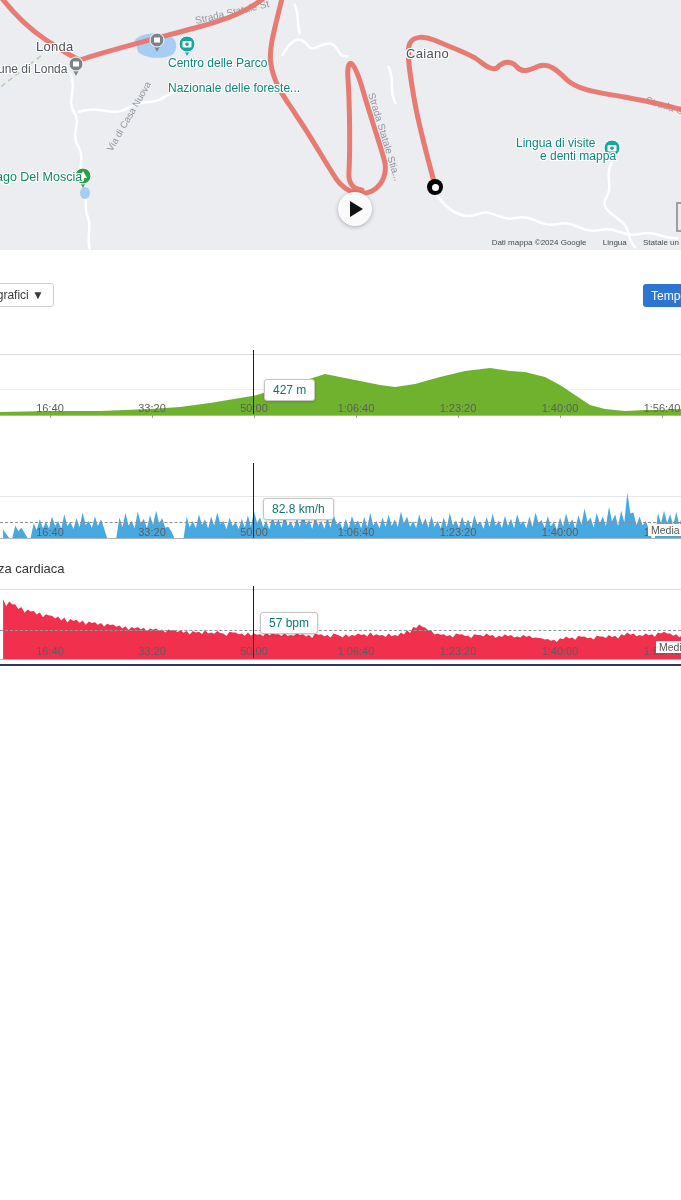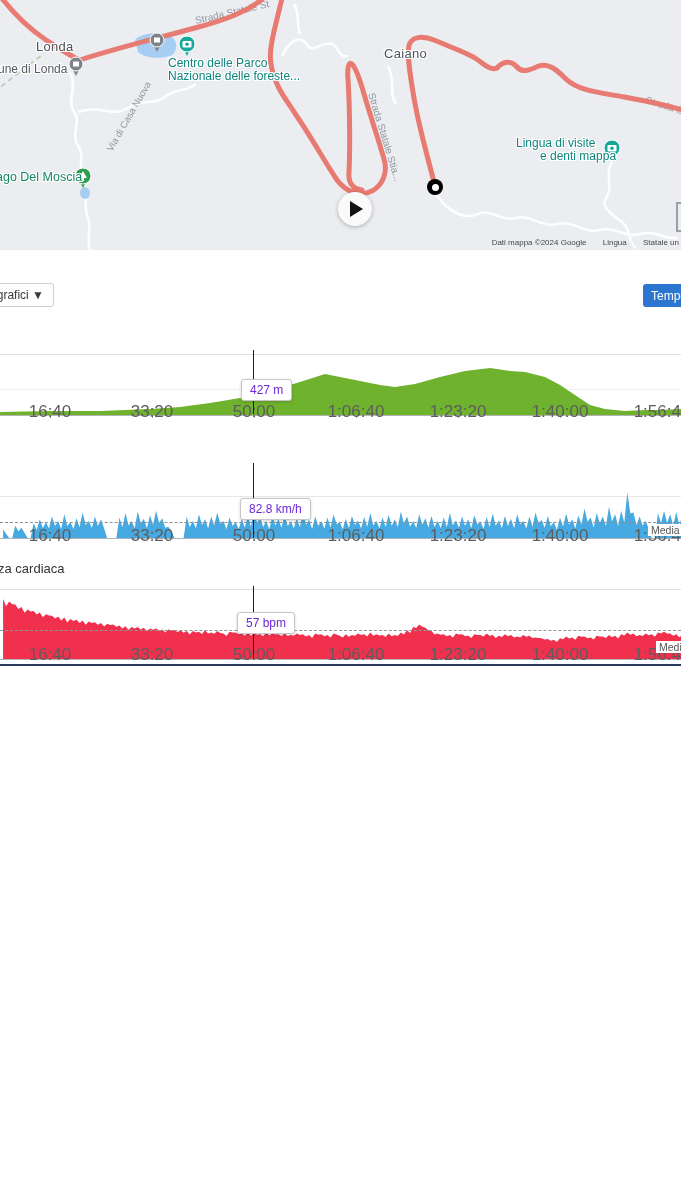--- a/index.html
+++ b/index.html
@@ -35,26 +35,26 @@
   
   .chart{position:absolute;left:0;width:681px;}
   .chart svg{position:absolute;left:0;top:0;}
   #elev-chart{top:354px;height:60px;border-top:1px solid #dedede;}
   #speed-chart{top:463px;height:75px;}
   #hr-chart{top:589px;height:69px;border-top:1px solid #dedede;}
   .grid{position:absolute;left:0;right:0;height:1px;}
   .baseline{position:absolute;left:0;right:0;height:1px;background:#b3b3b3;}
   .dashline{position:absolute;left:0;right:0;border-top:1px dashed #8b9a94;height:0;z-index:4;}
   .tick-row{position:absolute;left:0;right:0;height:13px;z-index:5;}
-  .tick{position:absolute;top:0;transform:translateX(-50%);font-size:17px;color:#5d5d5d;white-space:nowrap;}
+  .tick{position:absolute;top:0;transform:translateX(-50%);font-size:11px;color:#5d5d5d;white-space:nowrap;}
   .tickmark{position:absolute;width:1px;height:3px;background:#9b9b9b;top:60px;}
   .crosshair{position:absolute;width:1px;background:#1c1c1c;left:253px;z-index:7;}
   .tooltip{position:absolute;background:#fff;border:1px solid #c6c6c6;border-radius:3px;
-    box-shadow:0 1px 3px rgba(0,0,0,.18);font-size:12px;color:#6d28d9;padding:3px 8px;
-    white-space:nowrap;z-index:8;}
+    box-shadow:0 1px 3px rgba(0,0,0,.18);font-size:12px;color:#0f766e;padding:3px 8px;
+    white-space:nowrap;z-index:8;margin-left:23px;}
   .media-label{position:absolute;background:#fff;font-size:10.5px;color:#555;padding:0 3px;z-index:6;white-space:nowrap;}
   .hr-title{position:absolute;left:-2px;top:561px;font-size:13px;color:#333;}
   .navy-divider{position:absolute;left:0;top:664px;width:681px;height:2px;background:#2e3a59;}
 </style>
 </head>
 <body>
 
 <div class="page">
 
   <div class="map">
@@ -114,24 +114,24 @@
         <g>
           <path d="M83,188 L78,178 L88,178 Z" fill="#2e9e4f"></path>
           <circle cx="83" cy="176" r="8" fill="#2e9e4f" stroke="#fff" stroke-width="1"></circle>
           <path d="M83,171 L87,178 L79,178 Z" fill="#fff"></path>
           <rect x="82" y="178" width="2" height="3" fill="#fff"></rect>
         </g>
       </g>
     </svg>
 
     <div class="maplabel town" style="left:36px;top:39px;">Londa</div>
-    <div class="maplabel town" style="left:384px;top:46px;text-align:center;">Caiano</div>
+    <div class="maplabel town" style="left:406px;top:46px;text-align:center;">Caiano</div>
     <div class="maplabel gray12" style="left:-2px;top:62px;">une di Londa</div>
     <div class="maplabel poi-teal" style="left:168px;top:57px;">Centro delle Parco</div>
-    <div class="maplabel poi-teal" style="left:168px;top:70px;">Nazionale delle foreste...</div>
+    <div class="maplabel poi-teal" style="left:168px;top:82px;">Nazionale delle foreste...</div>
     <div class="maplabel poi-green" style="left:-4px;top:170px;">ago Del Moscia</div>
     <div class="maplabel poi-teal" style="left:516px;top:137px;">Lingua di visite</div>
     <div class="maplabel poi-teal" style="left:540px;top:150px;">e denti mappa</div>
 
     <div class="pos-dot">
         <div></div>
       </div>
     <div class="play-btn">
         <div class="tri"></div>
       </div>

